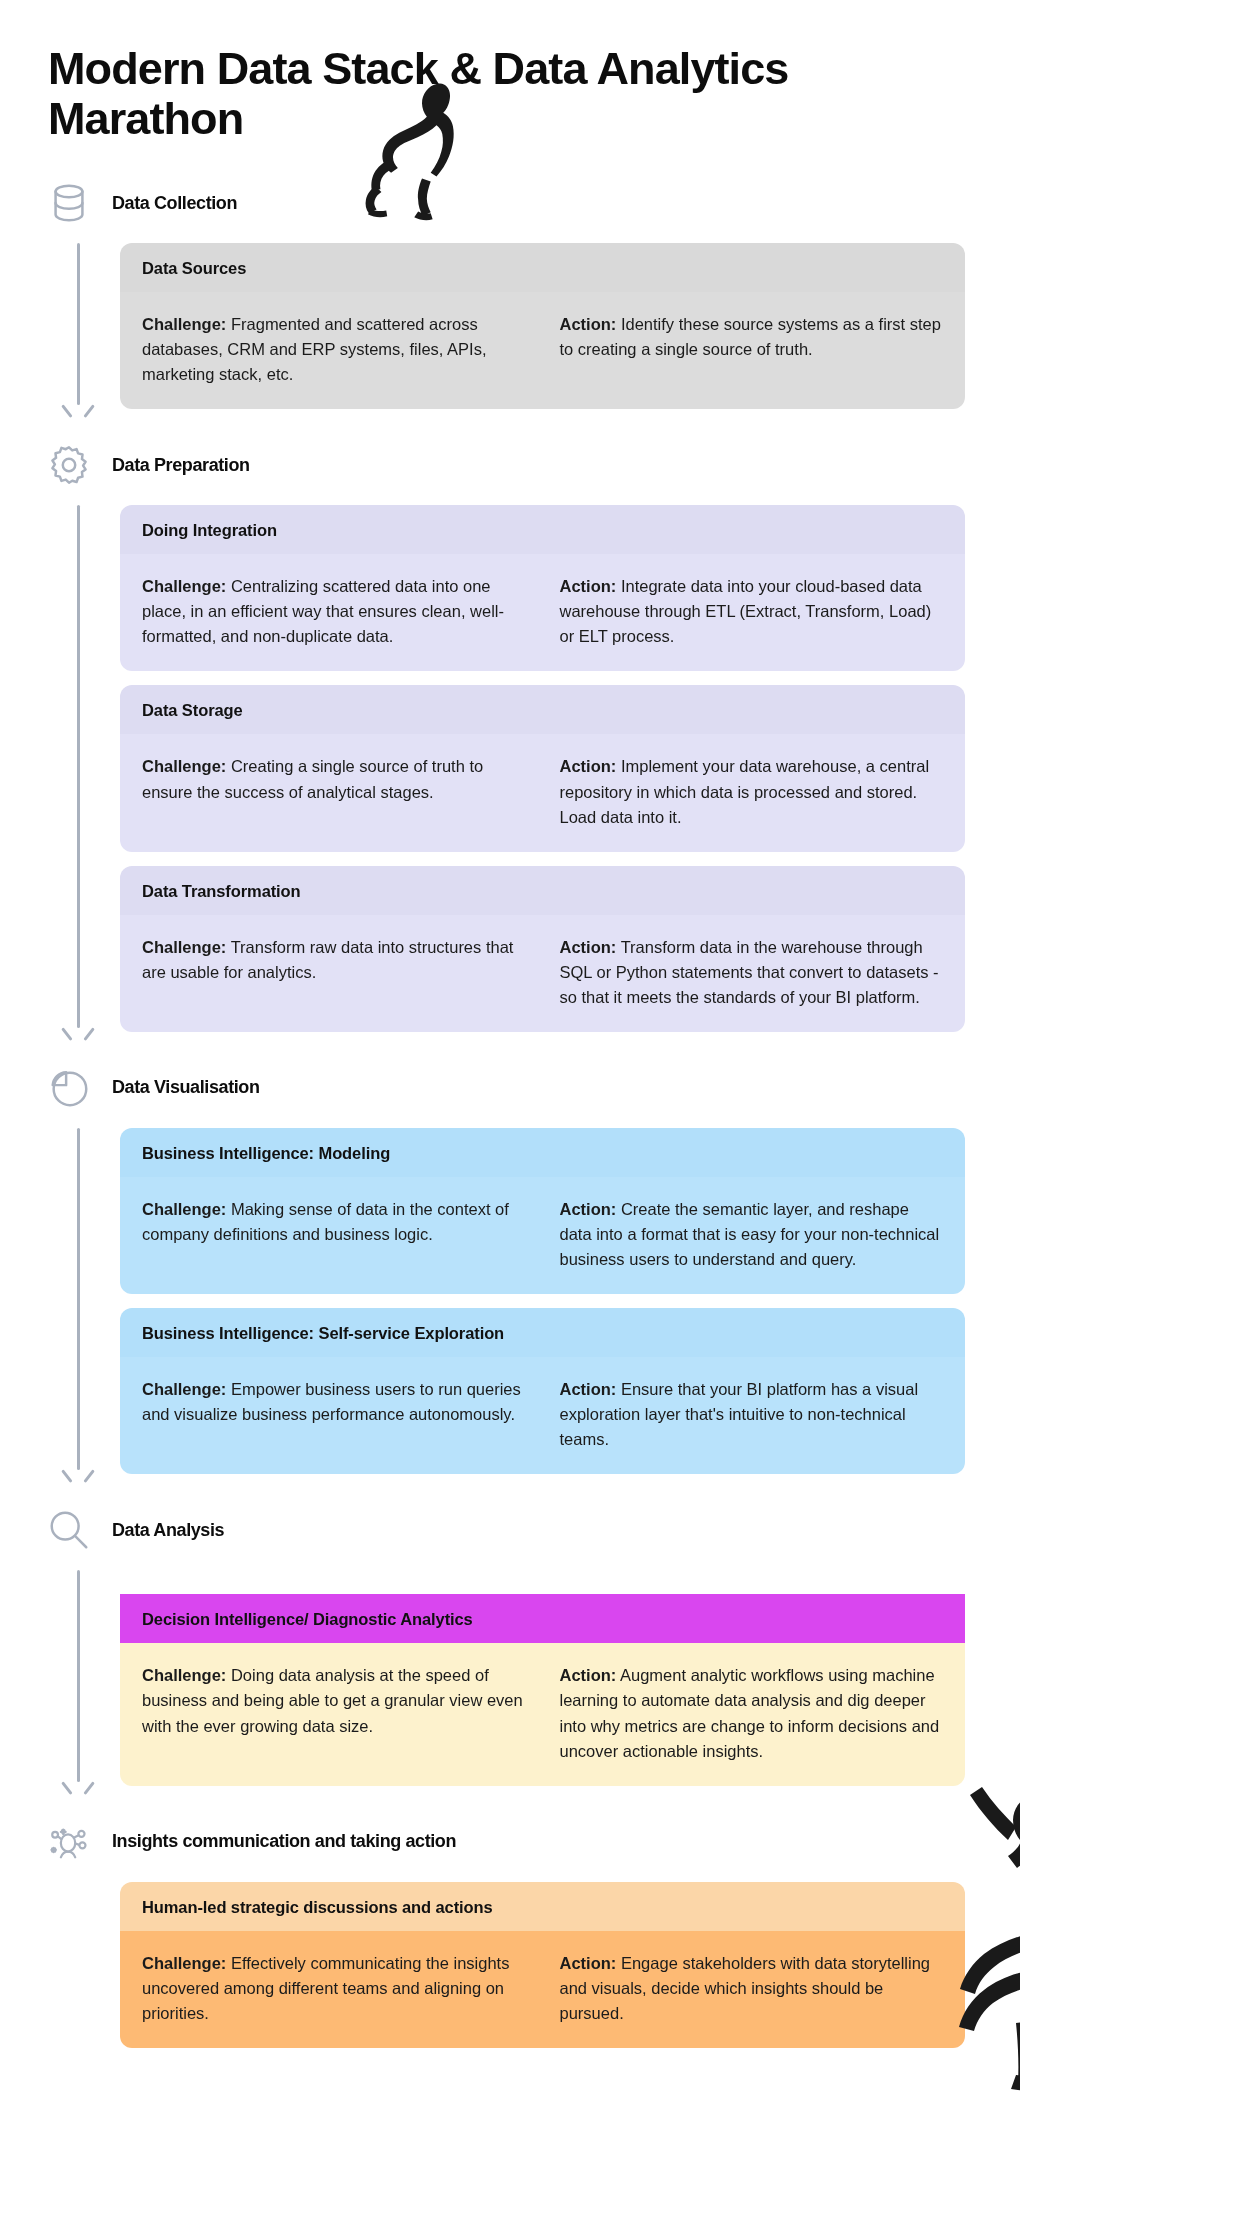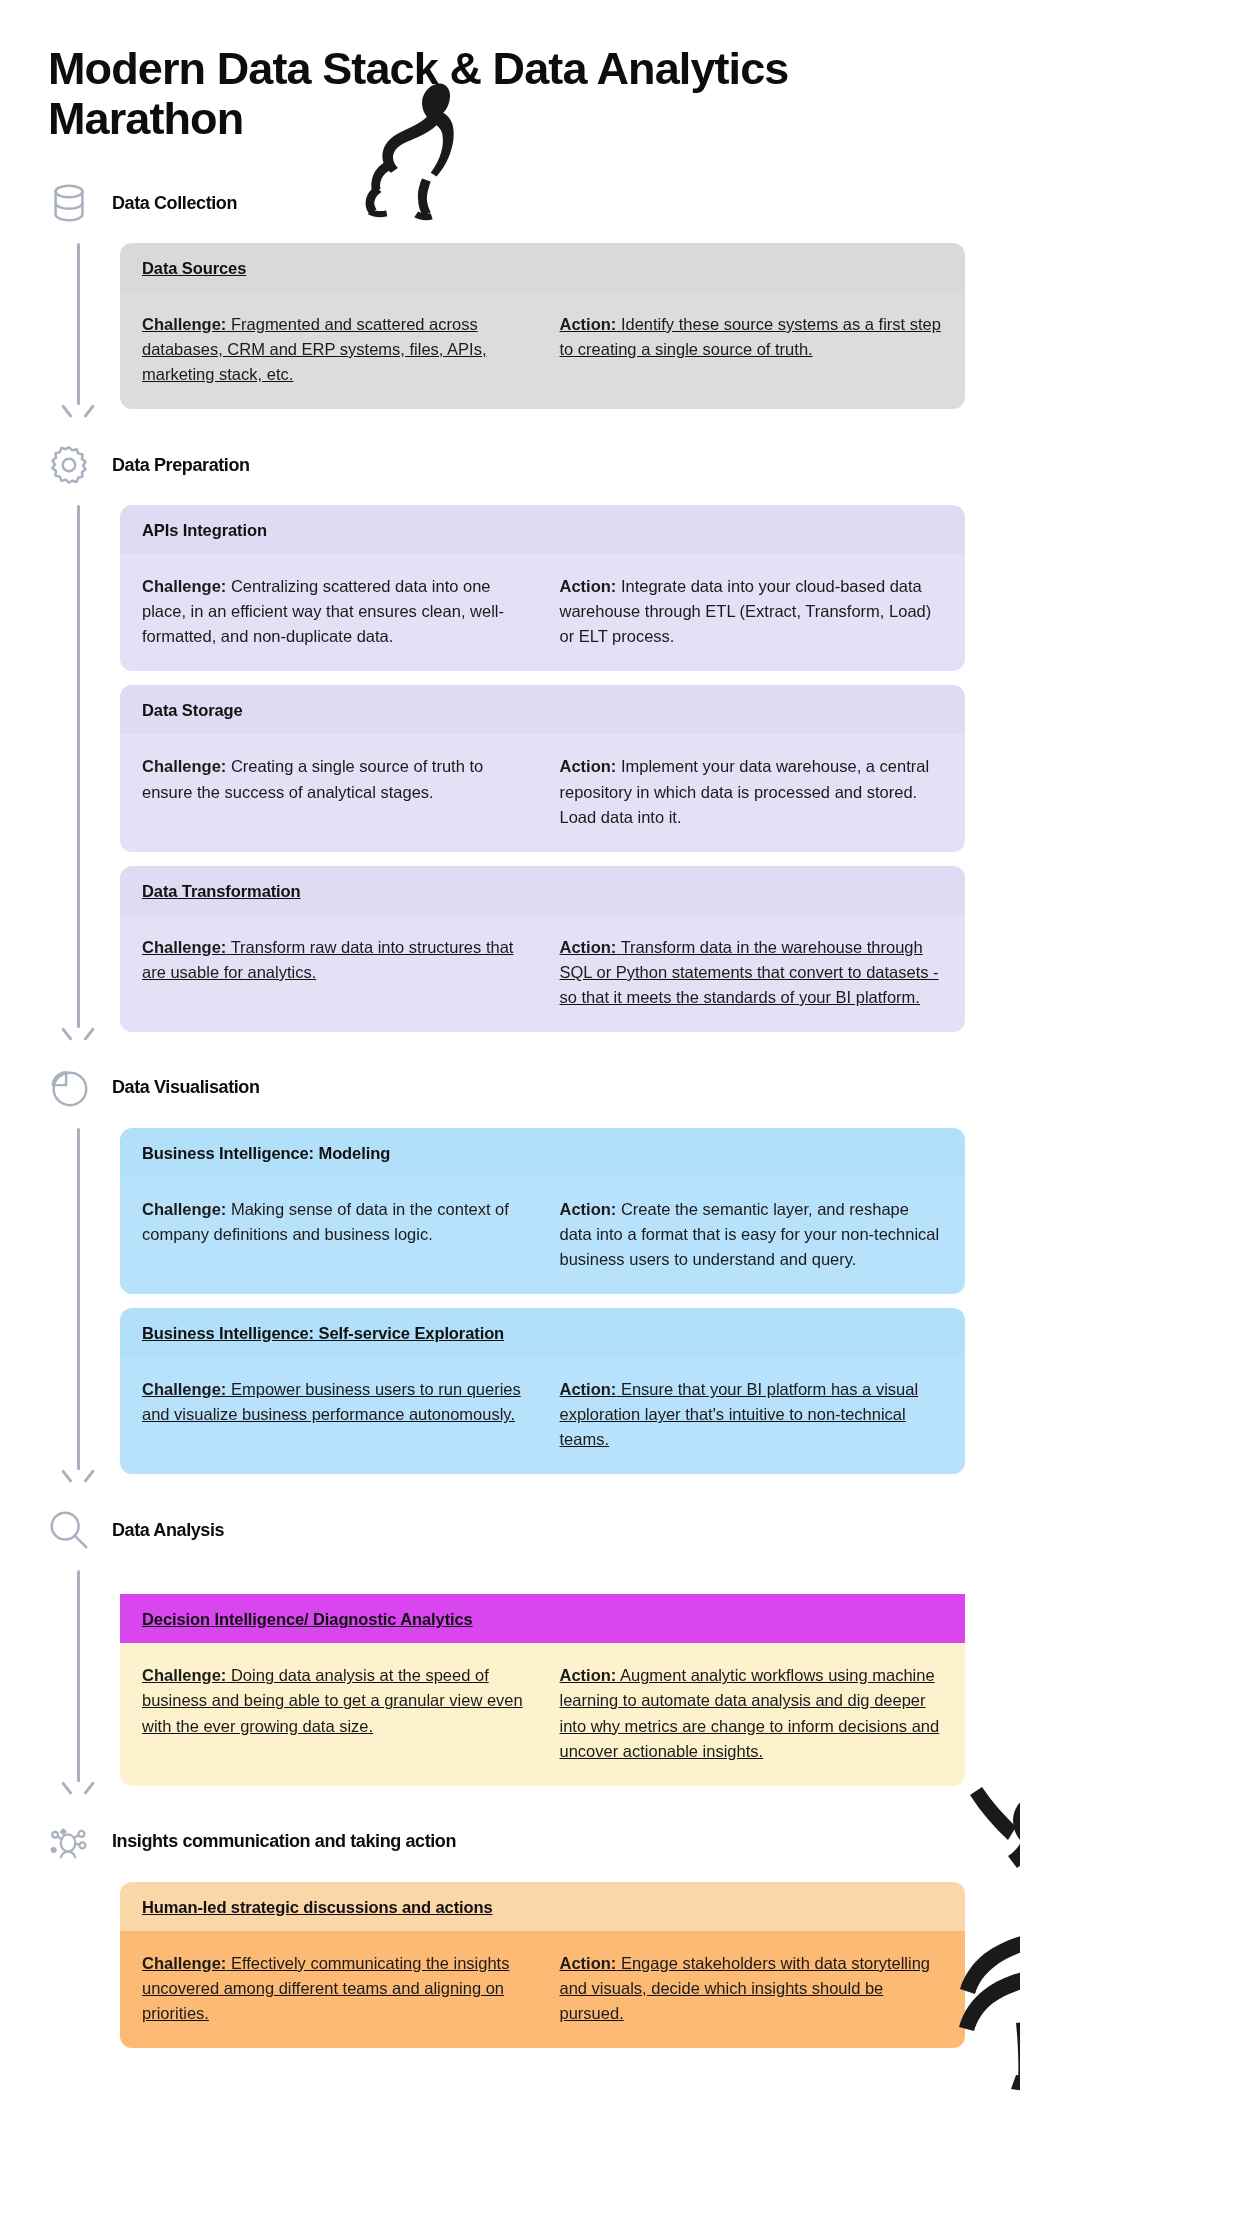--- a/index.html
+++ b/index.html
@@ -95,21 +95,21 @@
   .connector .head::before { left: 3px;  transform: rotate(-38deg); transform-origin: bottom center; }
   .connector .head::after  { right: 3px; transform: rotate(38deg);  transform-origin: bottom center; }
 
   
   .card {
     border-radius: 12px;
     overflow: hidden;
     margin-bottom: 14px;
     max-width: 1062px;
   }
-  .card:last-child { margin-bottom: 0; text-decoration: underline; }
+  .card:last-child { margin-bottom: 0; }
   .card-head {
     padding: 16px 22px 14px 22px;
     font-size: 16.5px;
     font-weight: 700;
     letter-spacing: -0.1px;
     color: #111111;
   }
   .card-body {
     display: flex;
     gap: 34px;
@@ -209,21 +209,21 @@
       </span>
       <span class="stage-title">Data Preparation</span>
     </div>
     <div class="stage-body">
       <span class="connector">
           <i class="line"></i>
           <i class="head"></i>
         </span>
 
       <div class="card c-purple">
-        <div class="card-head">APIs Integration</div>
+        <div class="card-head">Doing Integration</div>
         <div class="card-body">
           <div class="col"><span class="lbl">Challenge:</span> <span>Centralizing scattered data into one place, in an efficient way that ensures clean, well-formatted, and non-duplicate data.</span></div>
           <div class="col"><span class="lbl">Action:</span> <span>Integrate data into your cloud-based data warehouse through ETL (Extract, Transform, Load) or ELT process.</span></div>
         </div>
       </div>
 
       <div class="card c-purple">
         <div class="card-head">Data Storage</div>
         <div class="card-body">
           <div class="col"><span class="lbl">Challenge:</span> <span>Creating a single source of truth to ensure the success of analytical stages.</span></div>

